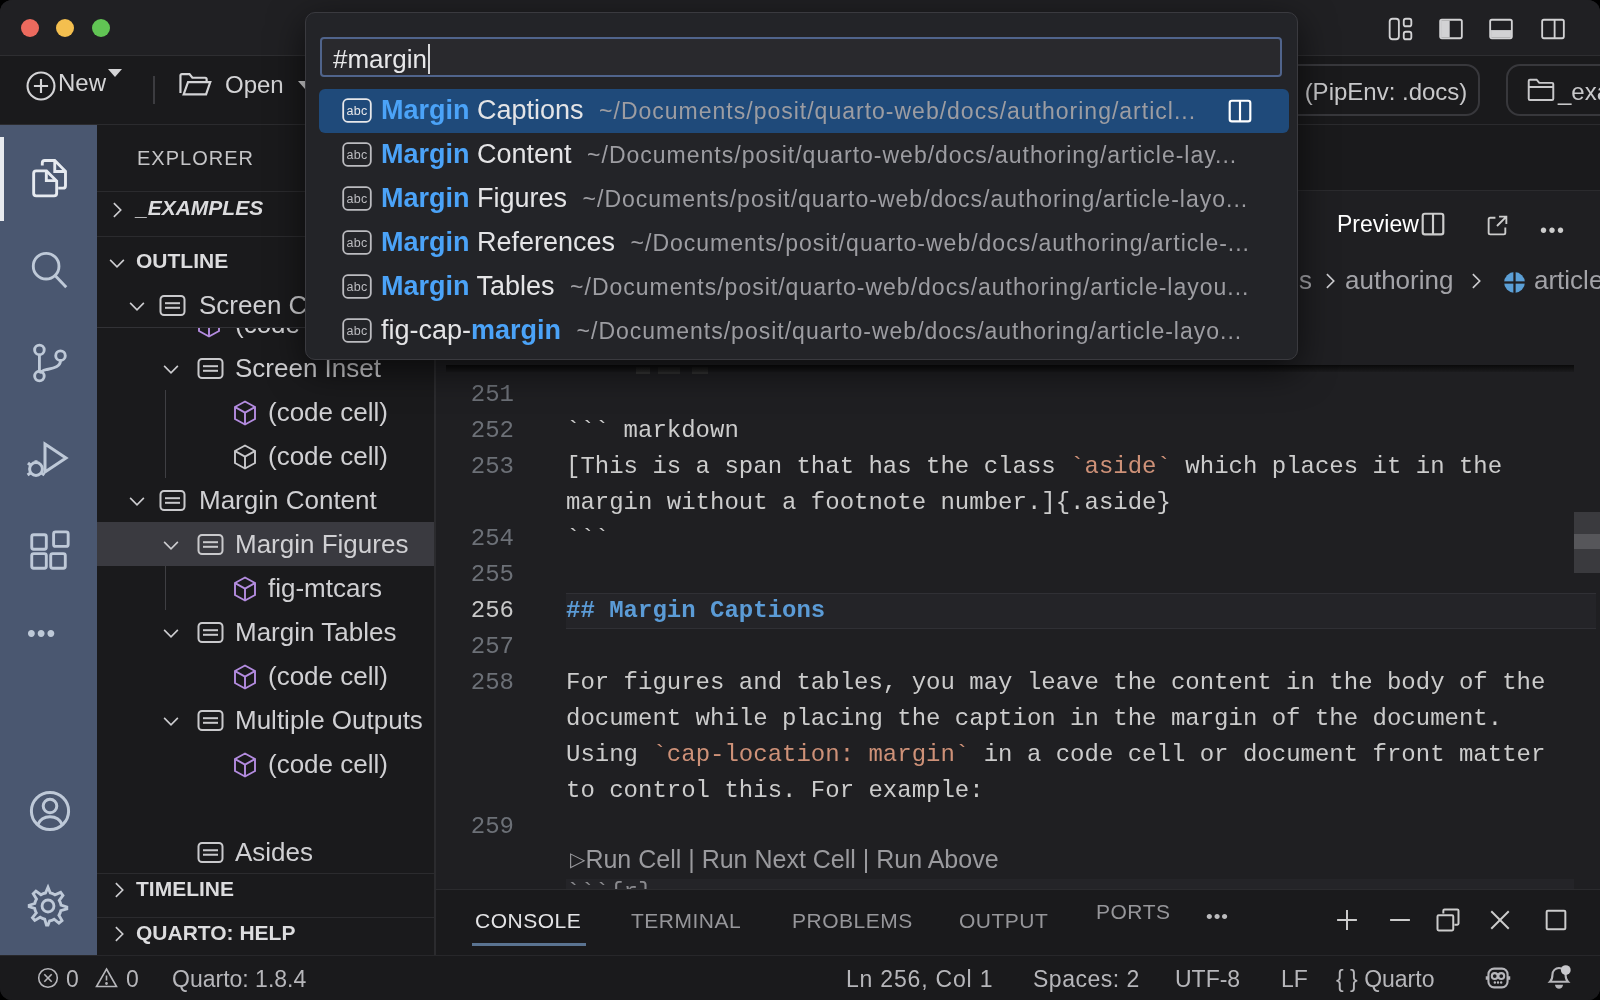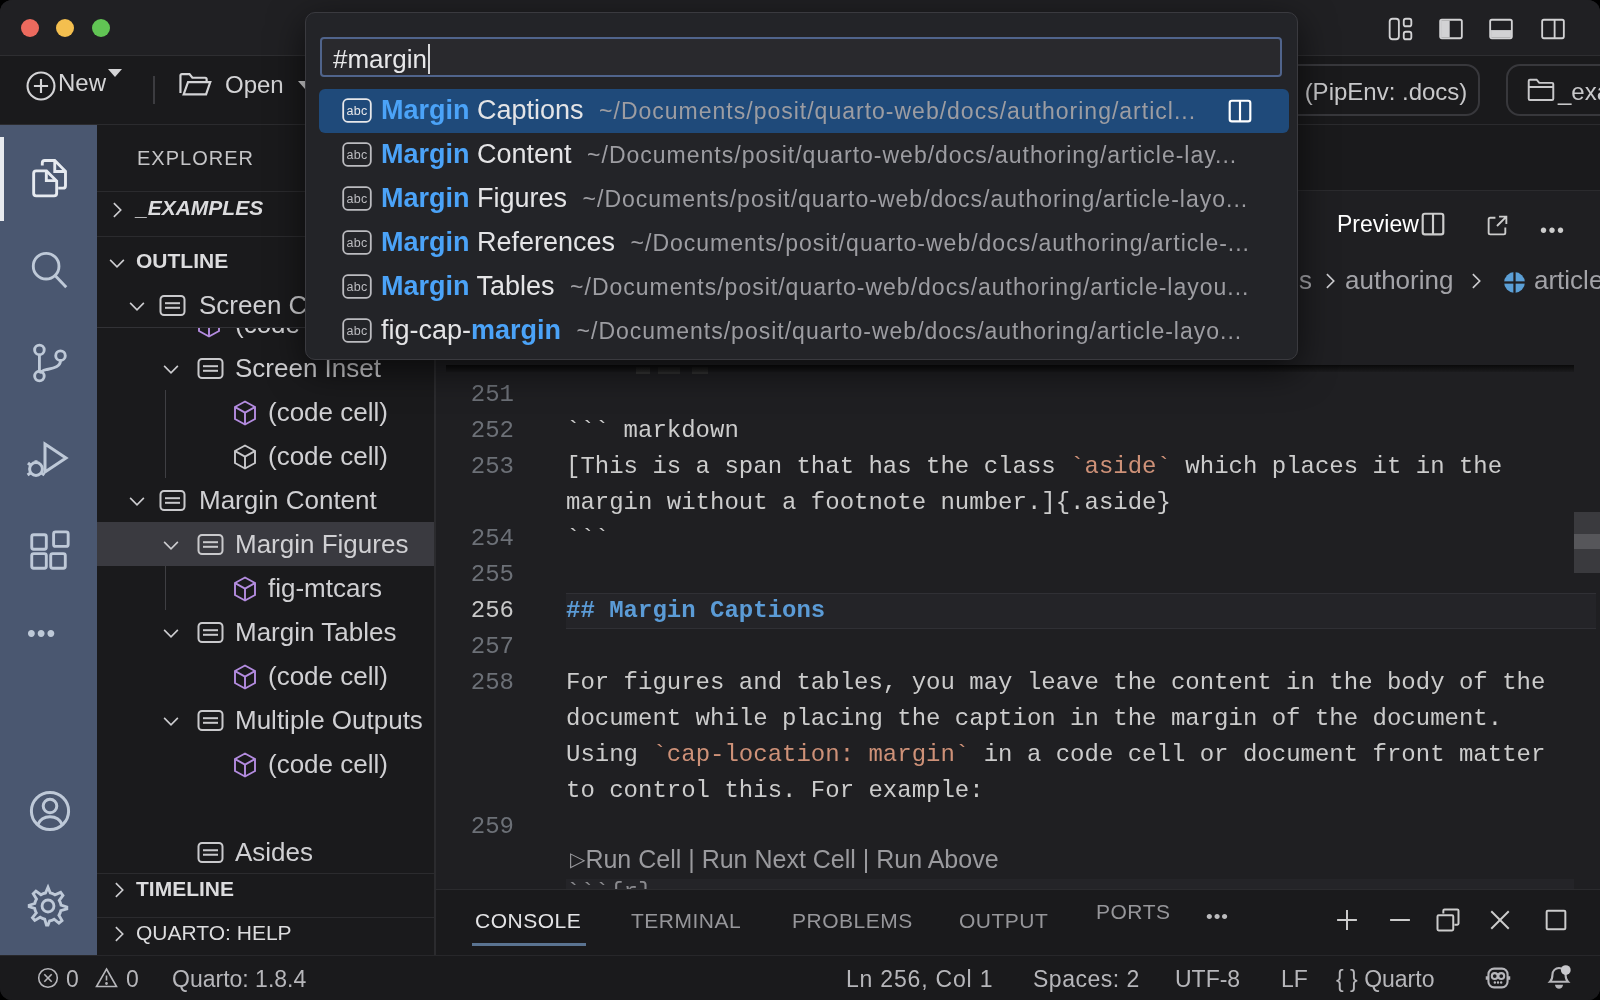--- a/index.html
+++ b/index.html
@@ -334,21 +334,21 @@
           <path d="M5.5 2.5 L11 8 L5.5 13.5"></path>
         </svg>
       </div>
     <div class="abs" style="left:39px;top:752px;font-size:21px;font-weight:bold;color:#dcdcde;">TIMELINE</div>
     <div class="abs" style="left:0;top:792px;width:337px;height:1px;background:#2b2b2e;"></div>
     <div class="abs" style="left:12px;top:799px;color:#cccccc;" id="chev-qh">
         <svg width="20" height="20" viewBox="0 0 16 16" fill="none" stroke="#cdcdd0" stroke-width="1.3">
           <path d="M5.5 2.5 L11 8 L5.5 13.5"></path>
         </svg>
       </div>
-    <div class="abs" style="left:39px;top:796px;font-size:21px;font-weight:normal;color:#dcdcde;">QUARTO: HELP</div>
+    <div class="abs" style="left:39px;top:796px;font-size:21px;font-weight:bold;color:#dcdcde;">QUARTO: HELP</div>
   </div>
   <div class="abs" style="left:434px;top:125px;width:2px;height:830px;background:#2b2b2e;"></div>
 
   <div class="abs" style="left:436px;top:125px;width:1164px;height:764px;background:#1f1f22;" id="editor">
 
     <div class="abs" style="left:0;top:0;width:1164px;height:65px;background:#1a1a1c;border-bottom:1px solid #2b2b2e;"></div>
 
     <div class="abs" style="left:873px;top:86px;font-size:23px;color:#ffffff;margin-left:28px;">Preview</div>
     <div class="abs" style="left:984px;top:86px;color:#cccccc;" id="ic-split2">
         <svg width="26" height="26" viewBox="0 0 24 24" fill="none" stroke="currentColor" stroke-width="2">

